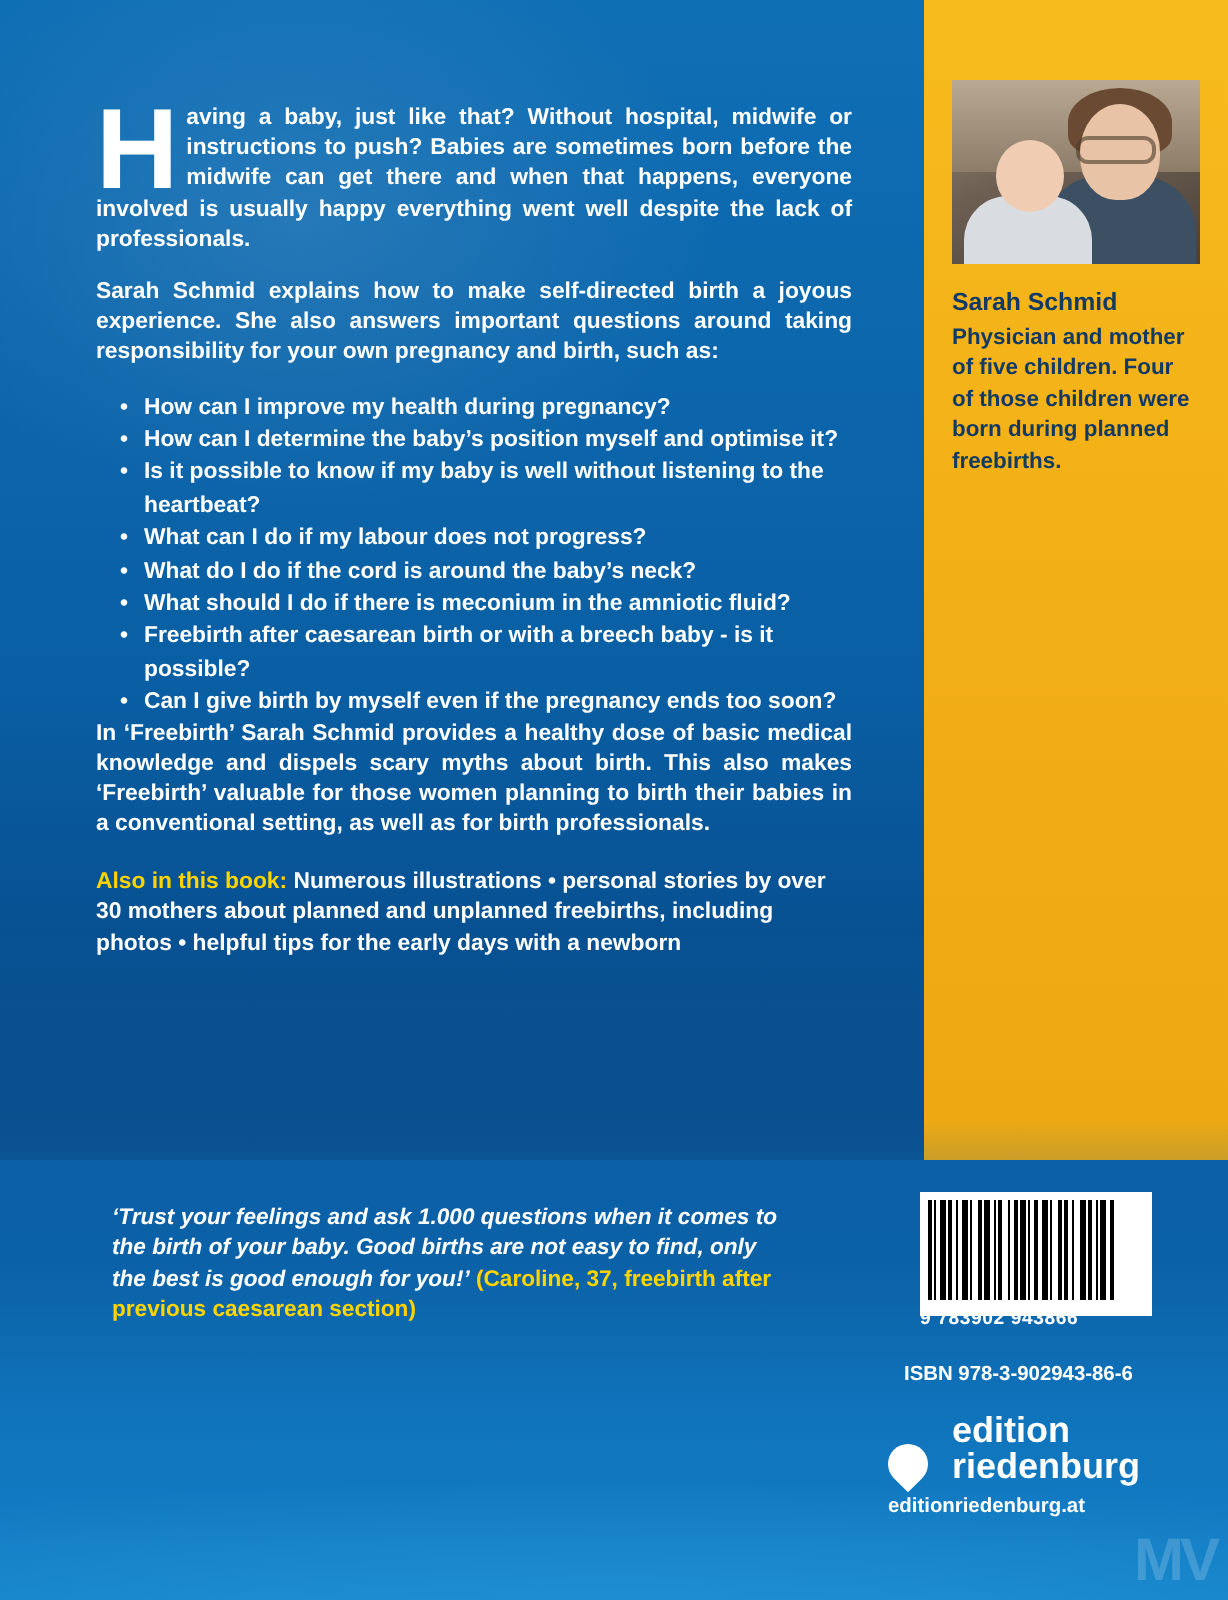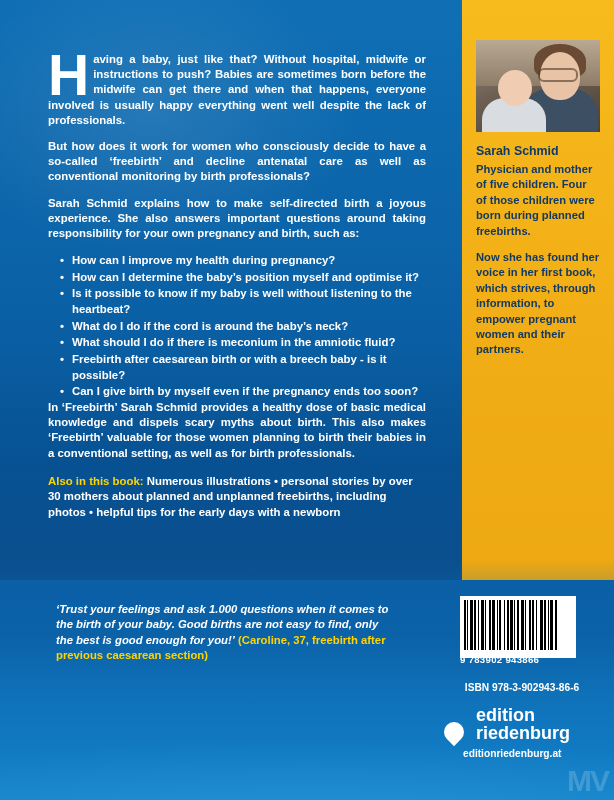--- a/index.html
+++ b/index.html
@@ -127,51 +127,51 @@
   .barcode{
     position:absolute;left:460px;top:596px;width:108px;height:58px;background:#ffffff;padding:4px 4px 0 4px;
   }
   .bars{display:flex;align-items:flex-end;height:50px;gap:0px;}
   .bars i{display:block;background:#000;height:100%;}
   .ean{
     position:absolute;left:460px;top:654px;width:116px;color:#ffffff;font-size:9.6px;font-weight:bold;
     font-family:"Liberation Sans",sans-serif;letter-spacing:.3px;
   }
   .isbn{
-    position:absolute;left:452px;top:682px;width:140px;color:#ffffff;font-size:10.2px;font-weight:bold;text-align:center;
+    position:absolute;left:452px;top:682px;width:140px;color:#ffffff;font-size:10.2px;font-weight:bold;
   }
   .logo{position:absolute;left:444px;top:704px;width:152px;color:#ffffff;}
   .logo .mark{
     position:absolute;left:0;top:4px;width:26px;height:34px;
   }
   .logo .mark .drop{position:absolute;left:0;top:14px;width:20px;height:20px;border-radius:50% 50% 50% 0;background:#ffffff;transform:rotate(-45deg);}
   .logo .l1{position:absolute;left:32px;top:2px;font-size:18px;font-weight:bold;line-height:18px;}
   .logo .l2{position:absolute;left:32px;top:20px;font-size:18px;font-weight:bold;line-height:18px;}
-  .logo .url{position:absolute;left:0;top:44px;font-size:10.2px;font-weight:bold;margin-left:19px;}
+  .logo .url{position:absolute;left:0;top:44px;font-size:10.2px;font-weight:bold;}
   .wm{
     position:absolute;right:6px;bottom:2px;font-size:30px;color:rgba(255,255,255,0.18);
     font-weight:bold;letter-spacing:-2px;
   }
 </style>
 </head>
 <body>
 
 <div class="page">
   <div class="glow"></div>
 
   <div class="col">
     <p class="intro"><span class="dropcap">H</span><span>aving a baby, just like that? Without hospital, midwife or instructions to push? Babies are sometimes born before the midwife can get there and when that happens, everyone involved is usually happy everything went well despite the lack of professionals.</span></p>
 
-    <p class="body">But how does it work for women who consciously decide to have a so-called ‘freebirth’ and decline antenatal care as well as conventional monitoring by birth professionals?</p>
     <p class="body">Sarah Schmid explains how to make self-directed birth a joyous experience. She also answers important questions around taking responsibility for your own pregnancy and birth, such as:</p>
 
     <ul class="qs">
       <li>How can I improve my health during pregnancy?</li>
       <li>How can I determine the baby’s position myself and optimise it?</li>
       <li>Is it possible to know if my baby is well without listening to the heartbeat?</li>
+      <li>What can I do if my labour does not progress?</li>
       <li>What do I do if the cord is around the baby’s neck?</li>
       <li>What should I do if there is meconium in the amniotic fluid?</li>
       <li>Freebirth after caesarean birth or with a breech baby - is it possible?</li>
       <li>Can I give birth by myself even if the pregnancy ends too soon?</li>
     </ul>
 
     <p class="body">In ‘Freebirth’ Sarah Schmid provides a healthy dose of basic medical knowledge and dispels scary myths about birth. This also makes ‘Freebirth’ valuable for those women planning to birth their babies in a conventional setting, as well as for birth professionals.</p>
 
     <div class="also"><span class="hl">Also in this book:</span><span> Numerous illustrations  •  personal stories by over 30 mothers about planned and unplanned freebirths, including photos  •  helpful tips for the early days with a newborn</span></div>
   </div>
@@ -183,21 +183,20 @@
         <div class="wall"></div>
         <div class="woman-hair"></div>
         <div class="woman-body"></div>
         <div class="woman-head"></div>
         <div class="glasses"></div>
         <div class="baby-body"></div>
         <div class="baby-head"></div>
       </div>
       <h3>Sarah Schmid</h3>
       <p>Physician and mother of five children. Four of those children were born during planned freebirths.</p>
-      <p>Now she has found her voice in her first book, which strives, through information, to empower pregnant women and their partners.</p>
     </div>
   </div>
 
   <div class="band"></div>
   <div class="wave"></div>
   <div class="wave2"></div>
 
   <div class="quotes">
     <p class="q"><span class="it">‘Trust your feelings and ask 1.000 questions when it comes to the birth of your baby. Good births are not easy to find, only the best is good enough for you!’</span> <span class="src">(Caroline, 37, freebirth after previous caesarean section)</span></p>
   </div>

